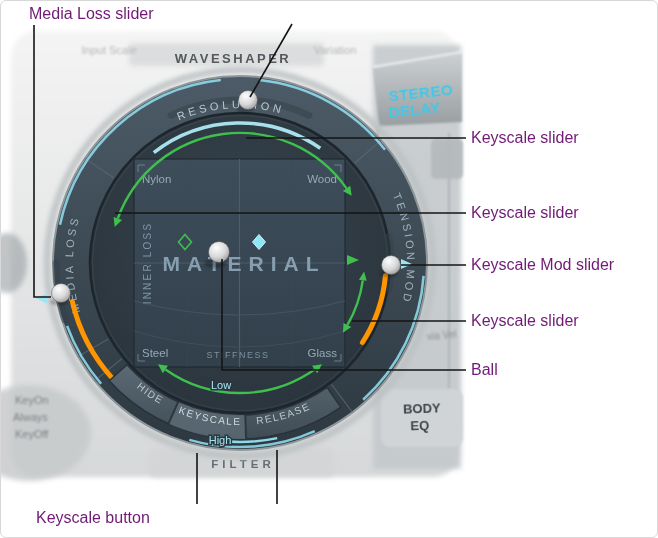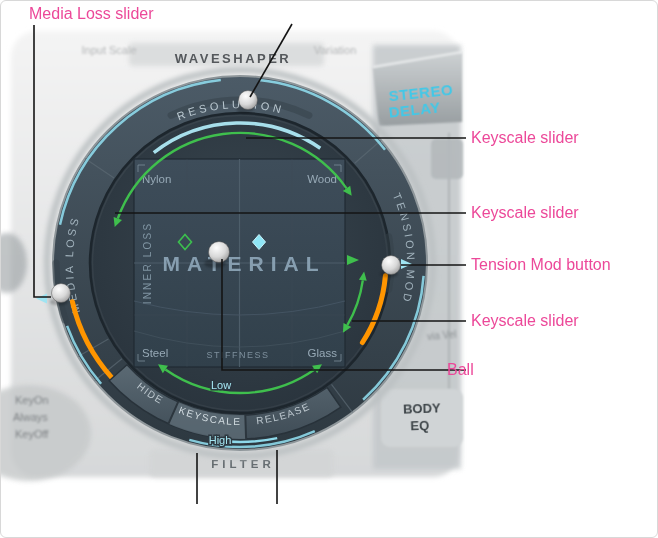--- a/index.html
+++ b/index.html
@@ -1,19 +1,19 @@
 <!DOCTYPE html>
 <html><head>
 <meta charset="utf-8">
 <style>
   html,body{margin:0;padding:0;background:#ffffff;}
   .stage{position:relative;width:658px;height:538px;background:#ffffff;overflow:hidden;
          font-family:"Liberation Sans",sans-serif;border:1px solid #d8d8d8;box-sizing:border-box;border-radius:6px;}
   .stage svg{position:absolute;left:0;top:0;}
-  .callout{position:absolute;color:#ec4899;font-size:16px;line-height:18px;white-space:nowrap;}
+  .callout{position:absolute;color:#701a75;font-size:16px;line-height:18px;white-space:nowrap;}
 </style>
 </head>
 <body>
 
 <div class="stage">
 
 <svg width="658" height="538" viewBox="0 0 658 538">
   <defs>
     <linearGradient id="bgGrad" x1="0" y1="0" x2="0" y2="1">
       <stop offset="0" stop-color="#f4f4f4"></stop>
@@ -210,17 +210,18 @@
     <path d="M465,320 L351,320"></path>
     <path d="M465,369 L221,369 L221,258"></path>
     <path d="M196,452 L196,503"></path>
     <path d="M276,449 L276,503"></path>
   </g>
 </svg>
 
 <div class="callout" style="left:28px;top:4px">Media Loss slider</div>
 <div class="callout" style="left:470px;top:128px">Keyscale slider</div>
 <div class="callout" style="left:470px;top:203px">Keyscale slider</div>
-<div class="callout" style="left:470px;top:255px">Tension Mod button</div>
+<div class="callout" style="left:470px;top:255px">Keyscale Mod slider</div>
 <div class="callout" style="left:470px;top:311px">Keyscale slider</div>
-<div class="callout" style="left:446px;top:360px">Ball</div>
+<div class="callout" style="left:470px;top:360px">Ball</div>
+<div class="callout" style="left:35px;top:508px">Keyscale button</div>
 
 </div>
 
 </body></html>

